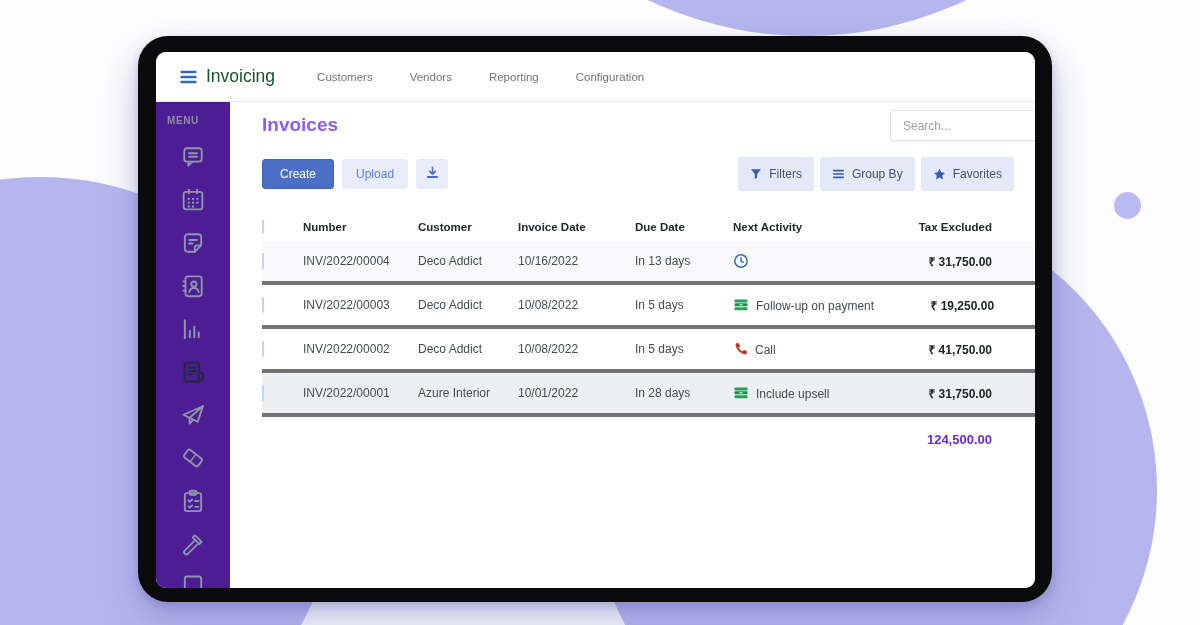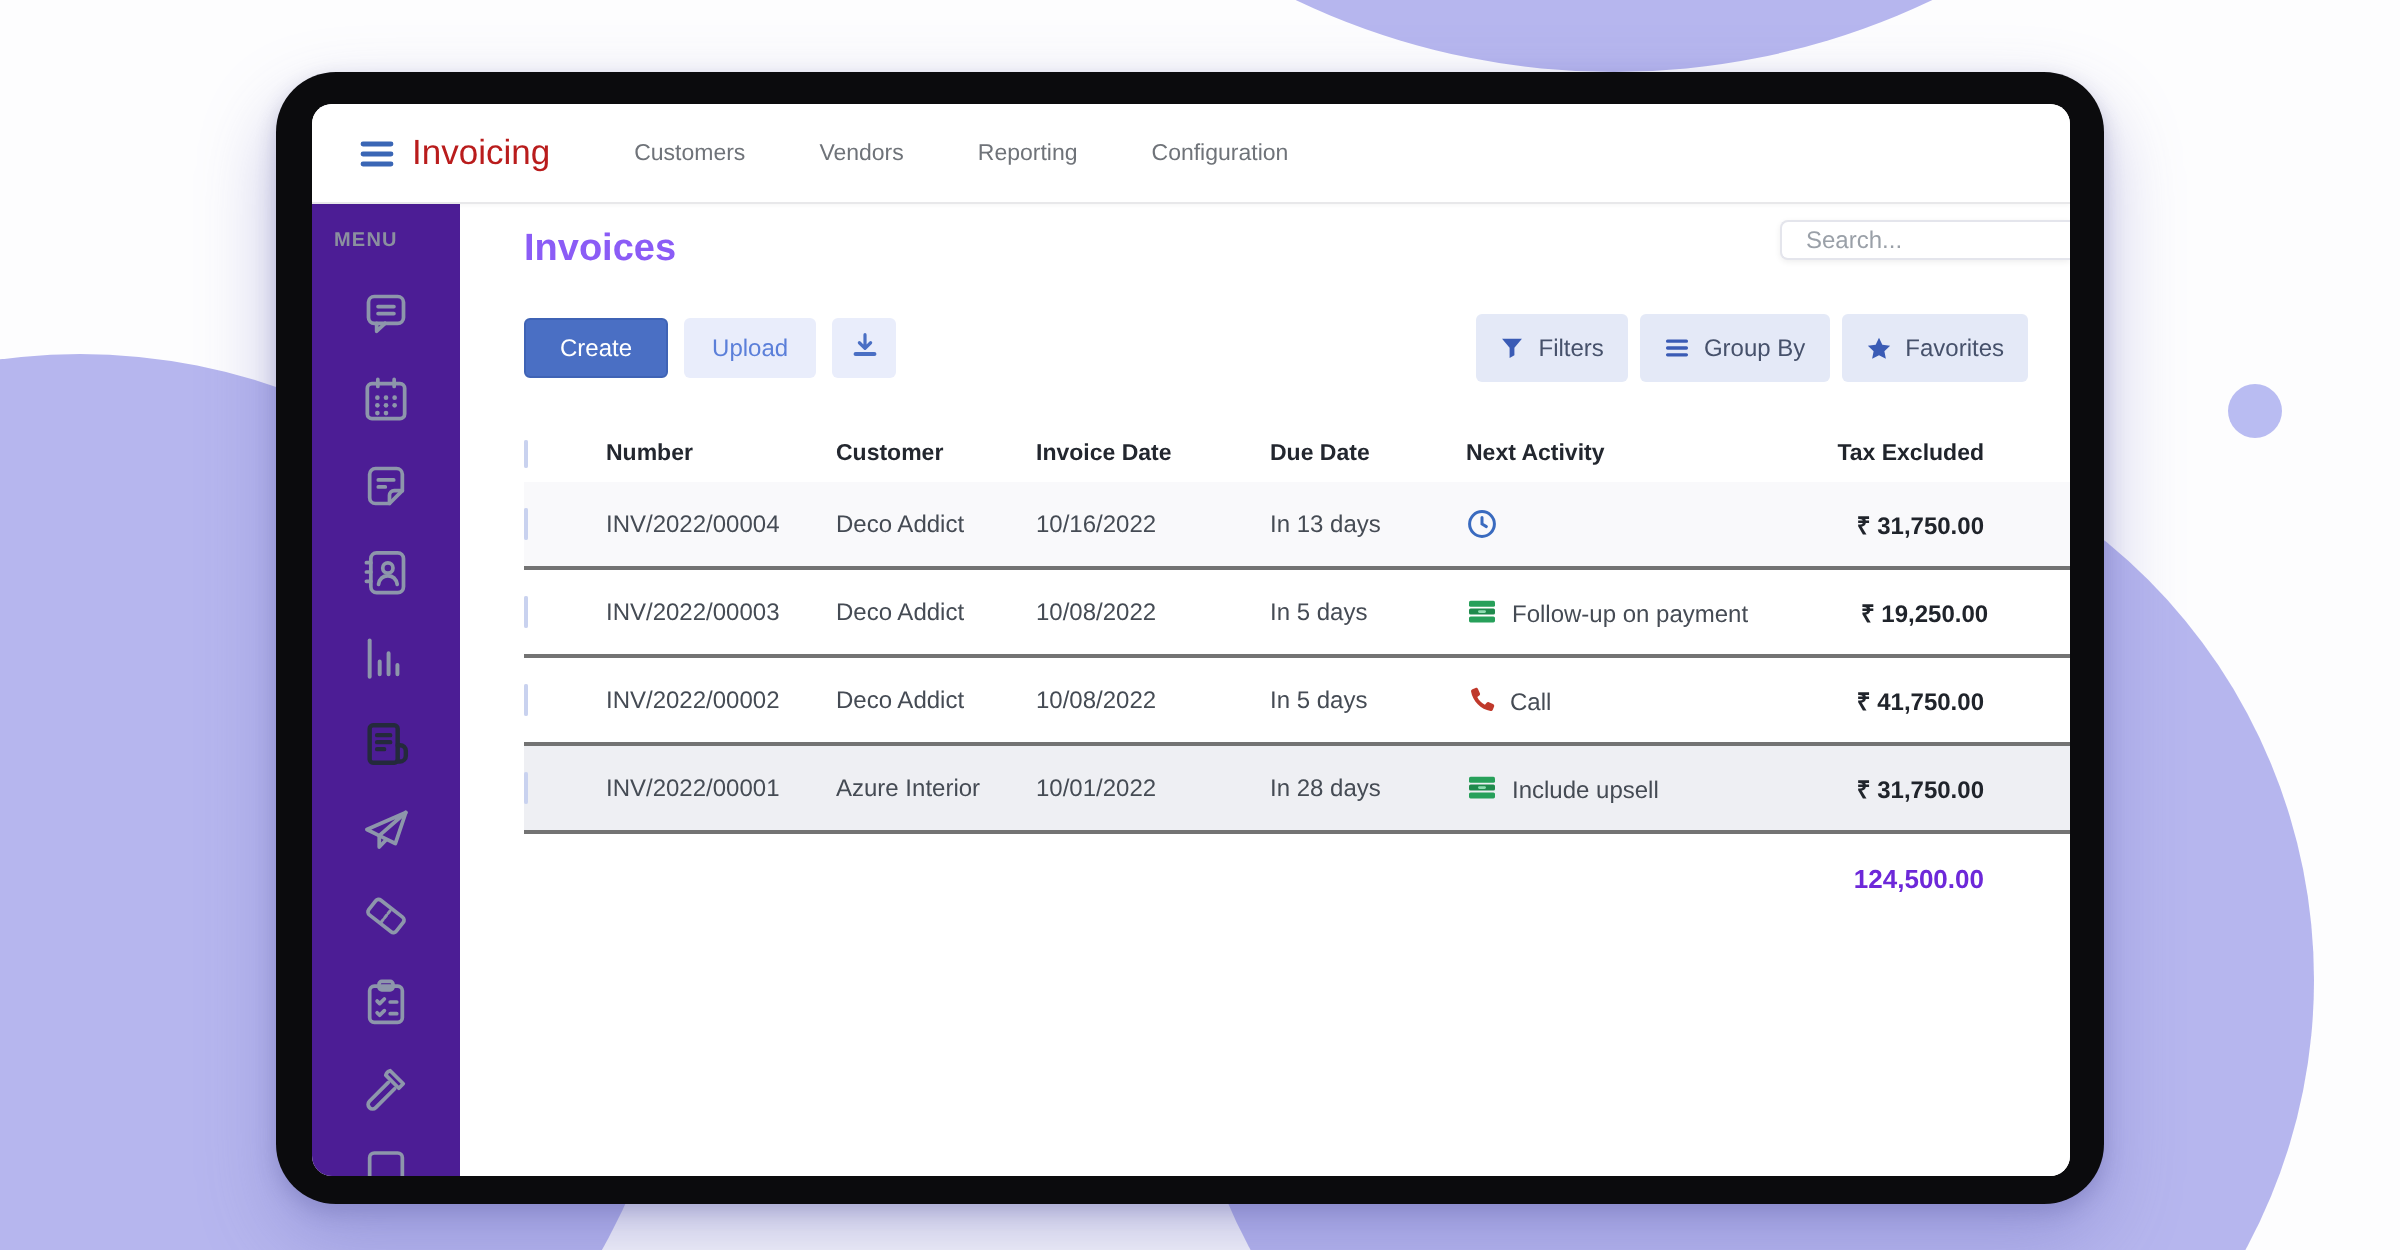--- a/index.html
+++ b/index.html
@@ -30,21 +30,21 @@
   }
 
   
   .navbar {
     height:50px; flex:0 0 50px; background:#fff;
     border-bottom:1px solid #e8e8ea;
     display:flex; align-items:center; padding-left:24px;
     box-shadow:0 1px 2px rgba(0,0,0,.03); z-index:5;
   }
   .nav-burger { display:flex; align-items:center; margin-right:9px; cursor:pointer; }
-  .app-name { font-size:17.5px; font-weight:500; color:#b91c1c; margin-right:42px; }
+  .app-name { font-size:17.5px; font-weight:500; color:#14532d; margin-right:42px; }
   .nav-items { display:flex; gap:37px; }
   .nav-item { font-size:11.5px; color:#6f7379; cursor:pointer; }
 
   
   .lower { flex:1; display:flex; min-height:0; }
 
   
   .sidebar {
     flex:0 0 74px; width:74px; background:#4c1d95;
     display:flex; flex-direction:column; align-items:center;
@@ -53,21 +53,21 @@
   .menu-label { font-size:10px; font-weight:700; color:#8b909f; letter-spacing:.6px; align-self:flex-start; margin-left:11px; }
   .side-icons { margin-top:17px; display:flex; flex-direction:column; gap:15px; align-items:center; }
   .s-icon { width:28px; height:28px; color:#8d96ab; cursor:pointer; }
   .s-icon svg { width:28px; height:28px; display:block; }
   .s-icon.active { color:#242a3c; }
 
   
   .content { flex:1; position:relative; background:#fff; min-width:0; }
   .page-title { position:absolute; left:32px; top:12px; font-size:19px; font-weight:700; color:#8b5cf6; }
   .search-box {
-    position:absolute; right:0; top:8px; width:145px; height:20px;
+    position:absolute; right:0; top:8px; width:145px; height:31px;
     background:#fff; border:1px solid #e4e5ec; border-right:none;
     border-radius:4px 0 0 4px; box-shadow:0 1px 3px rgba(0,0,0,.07);
   }
   .search-box input {
     width:100%; height:100%; border:none; outline:none; background:transparent;
     padding-left:12px; font-size:12px; color:#555; font-family:"Liberation Sans",sans-serif;
   }
   .search-box input::placeholder { color:#9aa0a8; }
 
   .btn-row { position:absolute; left:32px; right:21px; top:57px; height:30px; display:flex; align-items:center; }
@@ -83,21 +83,21 @@
   .btn-ctrl svg { display:block; }
 
   
   .table { position:absolute; left:32px; right:0; top:110px; }
   .tgrid {
     display:grid;
     grid-template-columns:41px 115px 100px 117px 98px 1fr 120px;
     align-items:center; padding-right:43px; white-space:nowrap;
   }
   .thead { height:29px; font-size:11.5px; font-weight:700; color:#23272f; }
-  .trow { height:44px; font-size:12px; color:#454b54; border-bottom:2px solid #737373; }
+  .trow { height:44px; font-size:12px; color:#454b54; border-bottom:4px solid #737373; }
   .trow.shade-light { background:#f9f9fb; }
   .trow.shade-dark  { background:#eeeff3; }
   .cell-amount { text-align:right; font-weight:700; color:#20242b; }
   .checkbox { width:13px; height:13px; background:#dce2f6; border:1px solid #c9d2ef; border-radius:2px; cursor:pointer; }
   .activity { display:flex; align-items:flex-end; gap:7px; }
   .activity svg { display:block; }
   .total-row { height:44px; }
   .total-amount { text-align:right; font-weight:700; font-size:13px; color:#6d28d9; }
 </style>
 </head>

